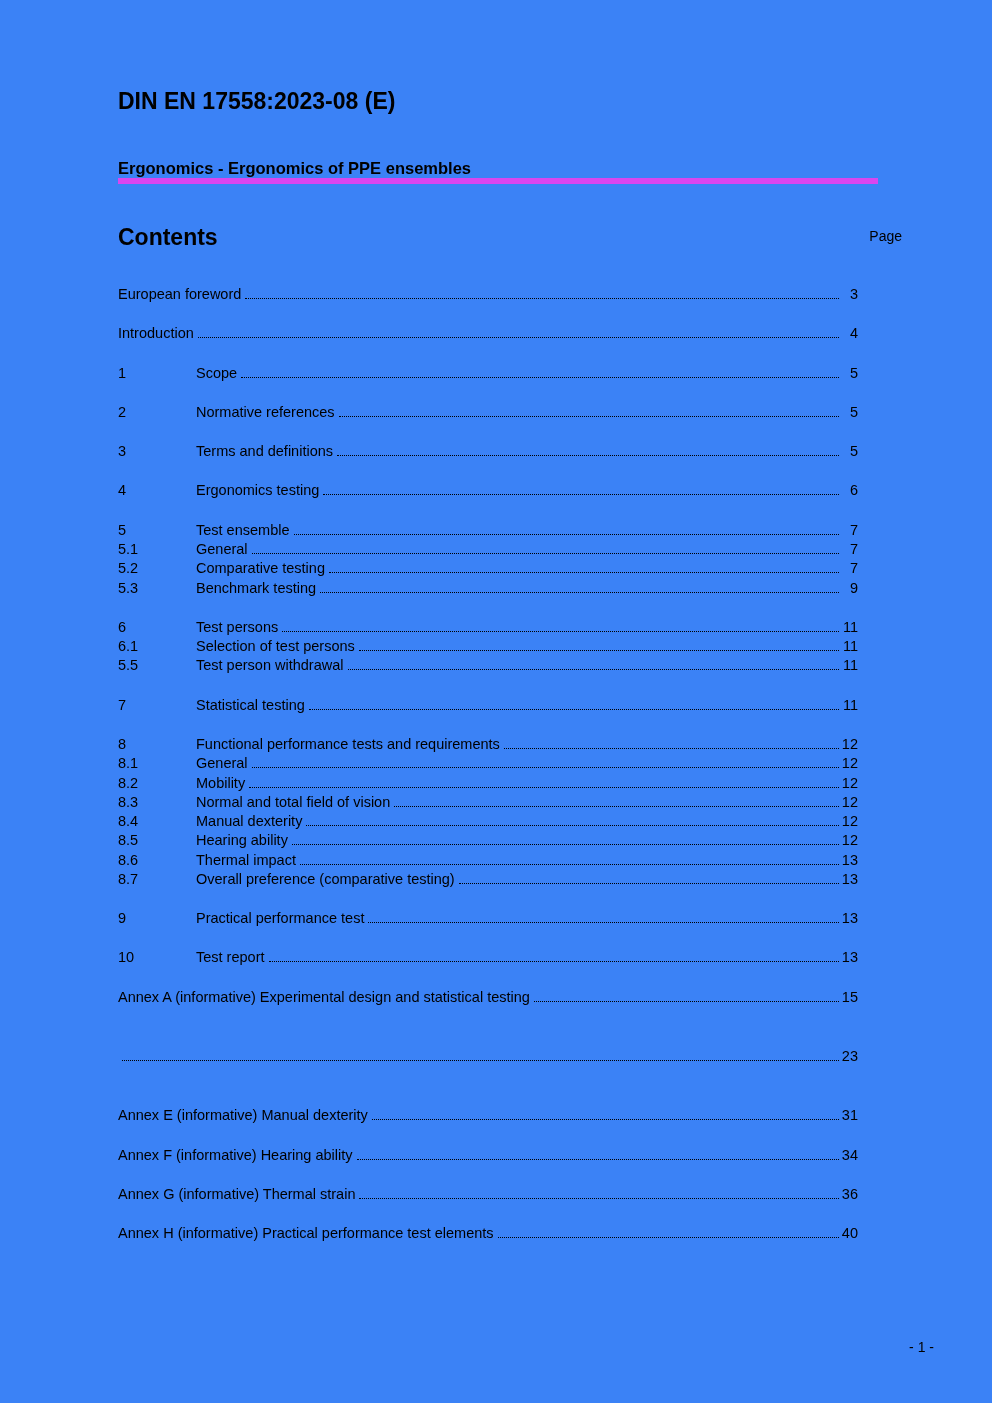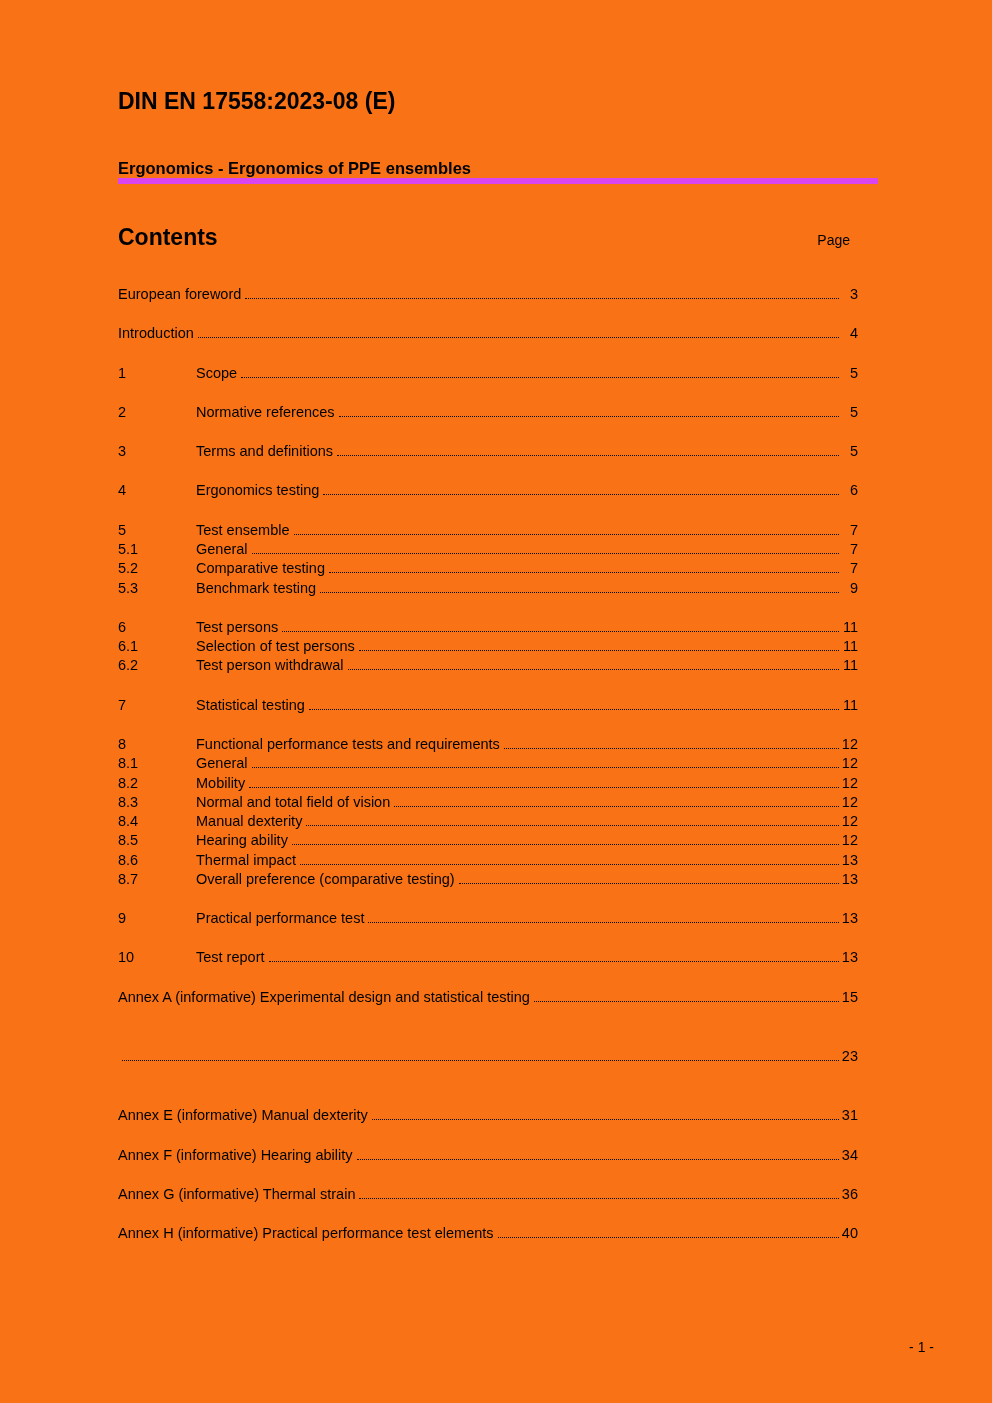--- a/index.html
+++ b/index.html
@@ -8,21 +8,21 @@
     background: #ffffff;
   }
   body {
     font-family: "Liberation Sans", sans-serif;
     color: #000000;
   }
   .page {
     position: relative;
     width: 992px;
     height: 1403px;
-    background: #f97316;
+    background: #3b82f6;
     box-sizing: border-box;
     padding: 88px 56px 40px 118px;
     overflow: hidden;
   }
   .doc-id {
     font-size: 23px;
     font-weight: bold;
     letter-spacing: 0px;
     margin: 0 0 44px 0;
   }
@@ -32,23 +32,23 @@
     margin-right: 58px;
     margin-bottom: 40px;
   }
   .doc-title {
     font-size: 16.5px;
     font-weight: bold;
     margin: 0;
   }
   .contents-head {
     display: flex;
-    align-items: flex-end;
+    align-items: center;
     justify-content: space-between;
-    margin-right: 86px;
+    margin-right: 34px;
     margin-bottom: 34px;
   }
   .contents-label {
     font-size: 23px;
     font-weight: bold;
   }
   .page-label {
     font-size: 14px;
     font-weight: normal;
     padding-bottom: 3px;
@@ -181,21 +181,21 @@
         <span class="leader"></span>
         <span class="pg">11</span>
       </div>
       <div class="toc-row">
         <span class="num">6.1</span>
         <span class="label">Selection of test persons</span>
         <span class="leader"></span>
         <span class="pg">11</span>
       </div>
       <div class="toc-row">
-        <span class="num">6.2</span>
+        <span class="num">5.5</span>
         <span class="label">Test person withdrawal</span>
         <span class="leader"></span>
         <span class="pg">11</span>
       </div>
       <div class="gap-lg"></div>
       <div class="toc-row">
         <span class="num">7</span>
         <span class="label">Statistical testing</span>
         <span class="leader"></span>
         <span class="pg">11</span>

